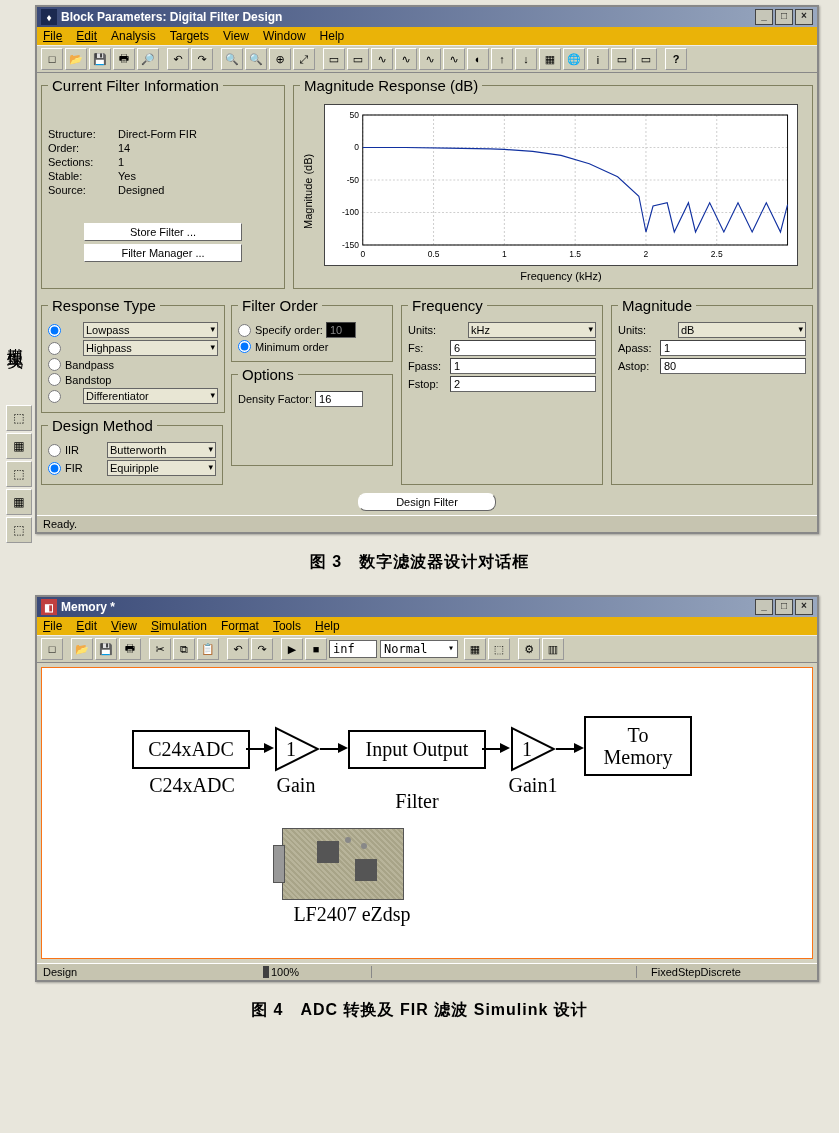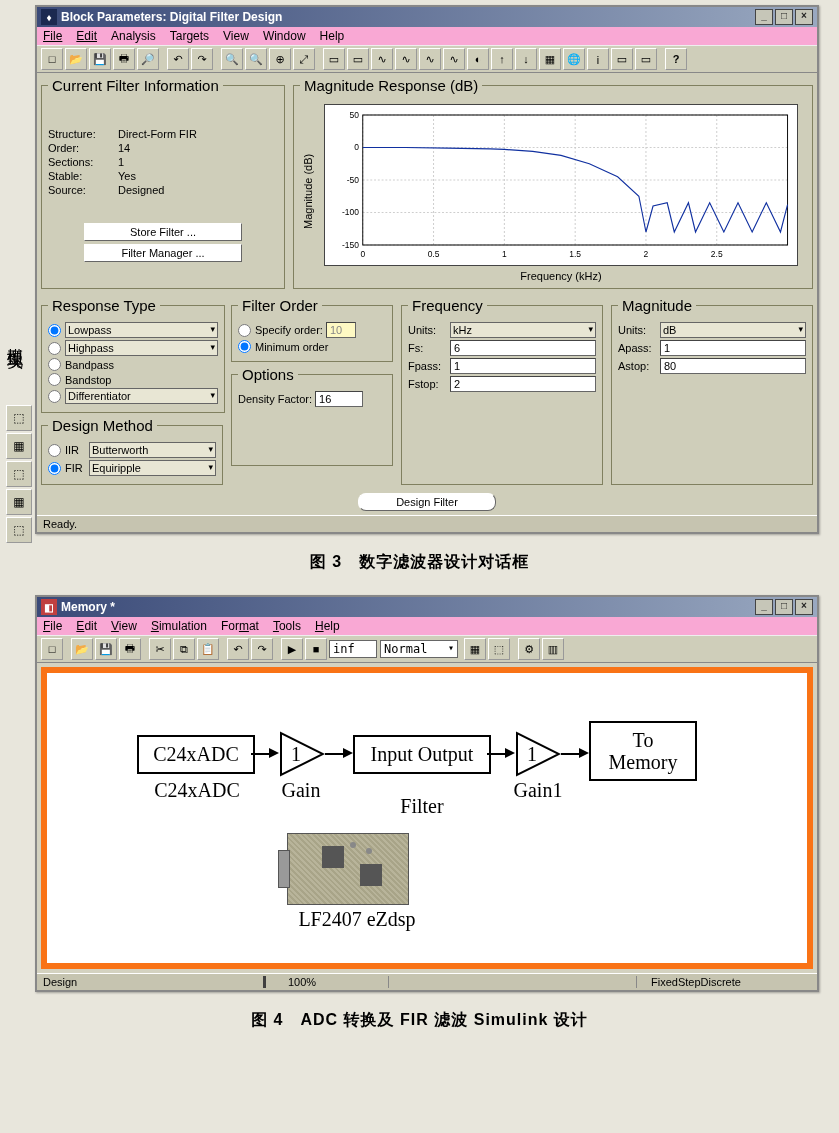--- a/index.html
+++ b/index.html
@@ -28,21 +28,21 @@
   .titlebar-buttons { margin-left:auto; display:flex; }
   .titlebar-buttons div {
     width:16px; height:14px;
     background:#c6c6b8;
     border:1px solid #444;
     margin-left:2px;
     text-align:center; line-height:12px;
     font-size:10px; font-weight:bold; color:#222;
   }
   .menubar {
-    background:#f9a8d4;
+    background:#eab308;
     display:flex;
     padding:2px 6px;
     font-size:12px;
   }
   .menubar span { margin-right:14px; cursor:default;}
   .menubar span u { text-decoration:underline;}
   .toolbar {
     background:#cfceba;
     border-top:1px solid #eee;
     border-bottom:1px solid #888;
@@ -85,20 +85,21 @@
   .resp-type { width:170px;}
   .radio-row { display:flex; align-items:center; margin:2px 0;}
   .radio-row input[type=radio]{margin:0 4px 0 0;}
   .combo {
     border:1px solid #666;
     background:#e8e6d4;
     padding:1px 2px;
     font-size:11px;
     display:flex;
     justify-content:space-between;
+    margin-left:18px;
   }
   .combo::after { content:"▾"; font-size:9px; margin-left:4px;}
   .txtin {
     border:1px solid #666;
     border-top-color:#444; border-left-color:#444;
     background:#fff;
     padding:1px 3px;
     font-size:11px;
     min-width:40px;
     display:inline-block;
@@ -134,21 +135,21 @@
   .chartbox {
     background:#fff;
     border:1px solid #444;
     height:160px;
     position:relative;
     margin:4px 8px;
   }
   
   .simulink-area {
     background:#fff;
-    border:6px solid #f97316;
+    border:1px solid #f97316;
     margin:4px;
     height:290px;
     position:relative;
   }
   .block {
     position:absolute;
     border:2px solid #000;
     background:#fff;
     text-align:center;
     font-family:"Times New Roman",serif;
@@ -335,21 +336,21 @@
             <input type="radio" checked="" style="">
             <span style="width:24px;">FIR</span>
             <div class="combo" style="flex:1">Equiripple</div>
           </div>
       </fieldset>
     </div>
 
     <div style="width:170px;">
       <fieldset>
         <legend>Filter Order</legend>
-        <div class="radio-row"><input type="radio" style=""><span>Specify order:</span>&nbsp;<span class="txtin" style="background:#fef9c3;color:#888;min-width:22px;">10</span></div>
+        <div class="radio-row"><input type="radio" style=""><span>Specify order:</span>&nbsp;<span class="txtin" style="background:#000000;color:#888;min-width:22px;">10</span></div>
         <div class="radio-row">
             <input type="radio" checked="" style="">
             <span>Minimum order</span>
           </div>
       </fieldset>
       <fieldset>
         <legend>Options</legend>
         <div class="radio-row"><span>Density Factor:</span>&nbsp;<span class="txtin">16</span></div>
         <div style="height:50px"></div>
       </fieldset>
@@ -489,19 +490,19 @@
        <div style="position:absolute;left:72px;top:30px;width:22px;height:22px;background:#555;"></div>
        <div style="position:absolute;left:62px;top:8px;width:6px;height:6px;border-radius:50%;background:#888;"></div>
        <div style="position:absolute;left:78px;top:14px;width:6px;height:6px;border-radius:50%;background:#888;"></div>
        <div style="position:absolute;left:-10px;top:16px;width:10px;height:36px;background:#999;border:1px solid #555;"></div>
     </div>
     <div class="blocklabel" style="left:230px;top:235px;width:160px;">LF2407 eZdsp</div>
   </div>
 
   <div class="statusbar">
     <span style="flex:0 0 220px;">Design</span>
-    <span style="flex:0 0 100px;border-left:3px solid #404040;padding-left:22px;">100%</span>
+    <span style="flex:0 0 100px;border-left:6px solid #404040;padding-left:2px;">100%</span>
     <span style="flex:1;border-left:1px solid #888;"></span>
     <span style="flex:0 0 160px;border-left:1px solid #888;padding-left:14px;">FixedStepDiscrete</span>
   </div>
 </div>
 
 <div class="caption">图 4　ADC 转换及 FIR 滤波 Simulink 设计</div>
 
 </body></html>

